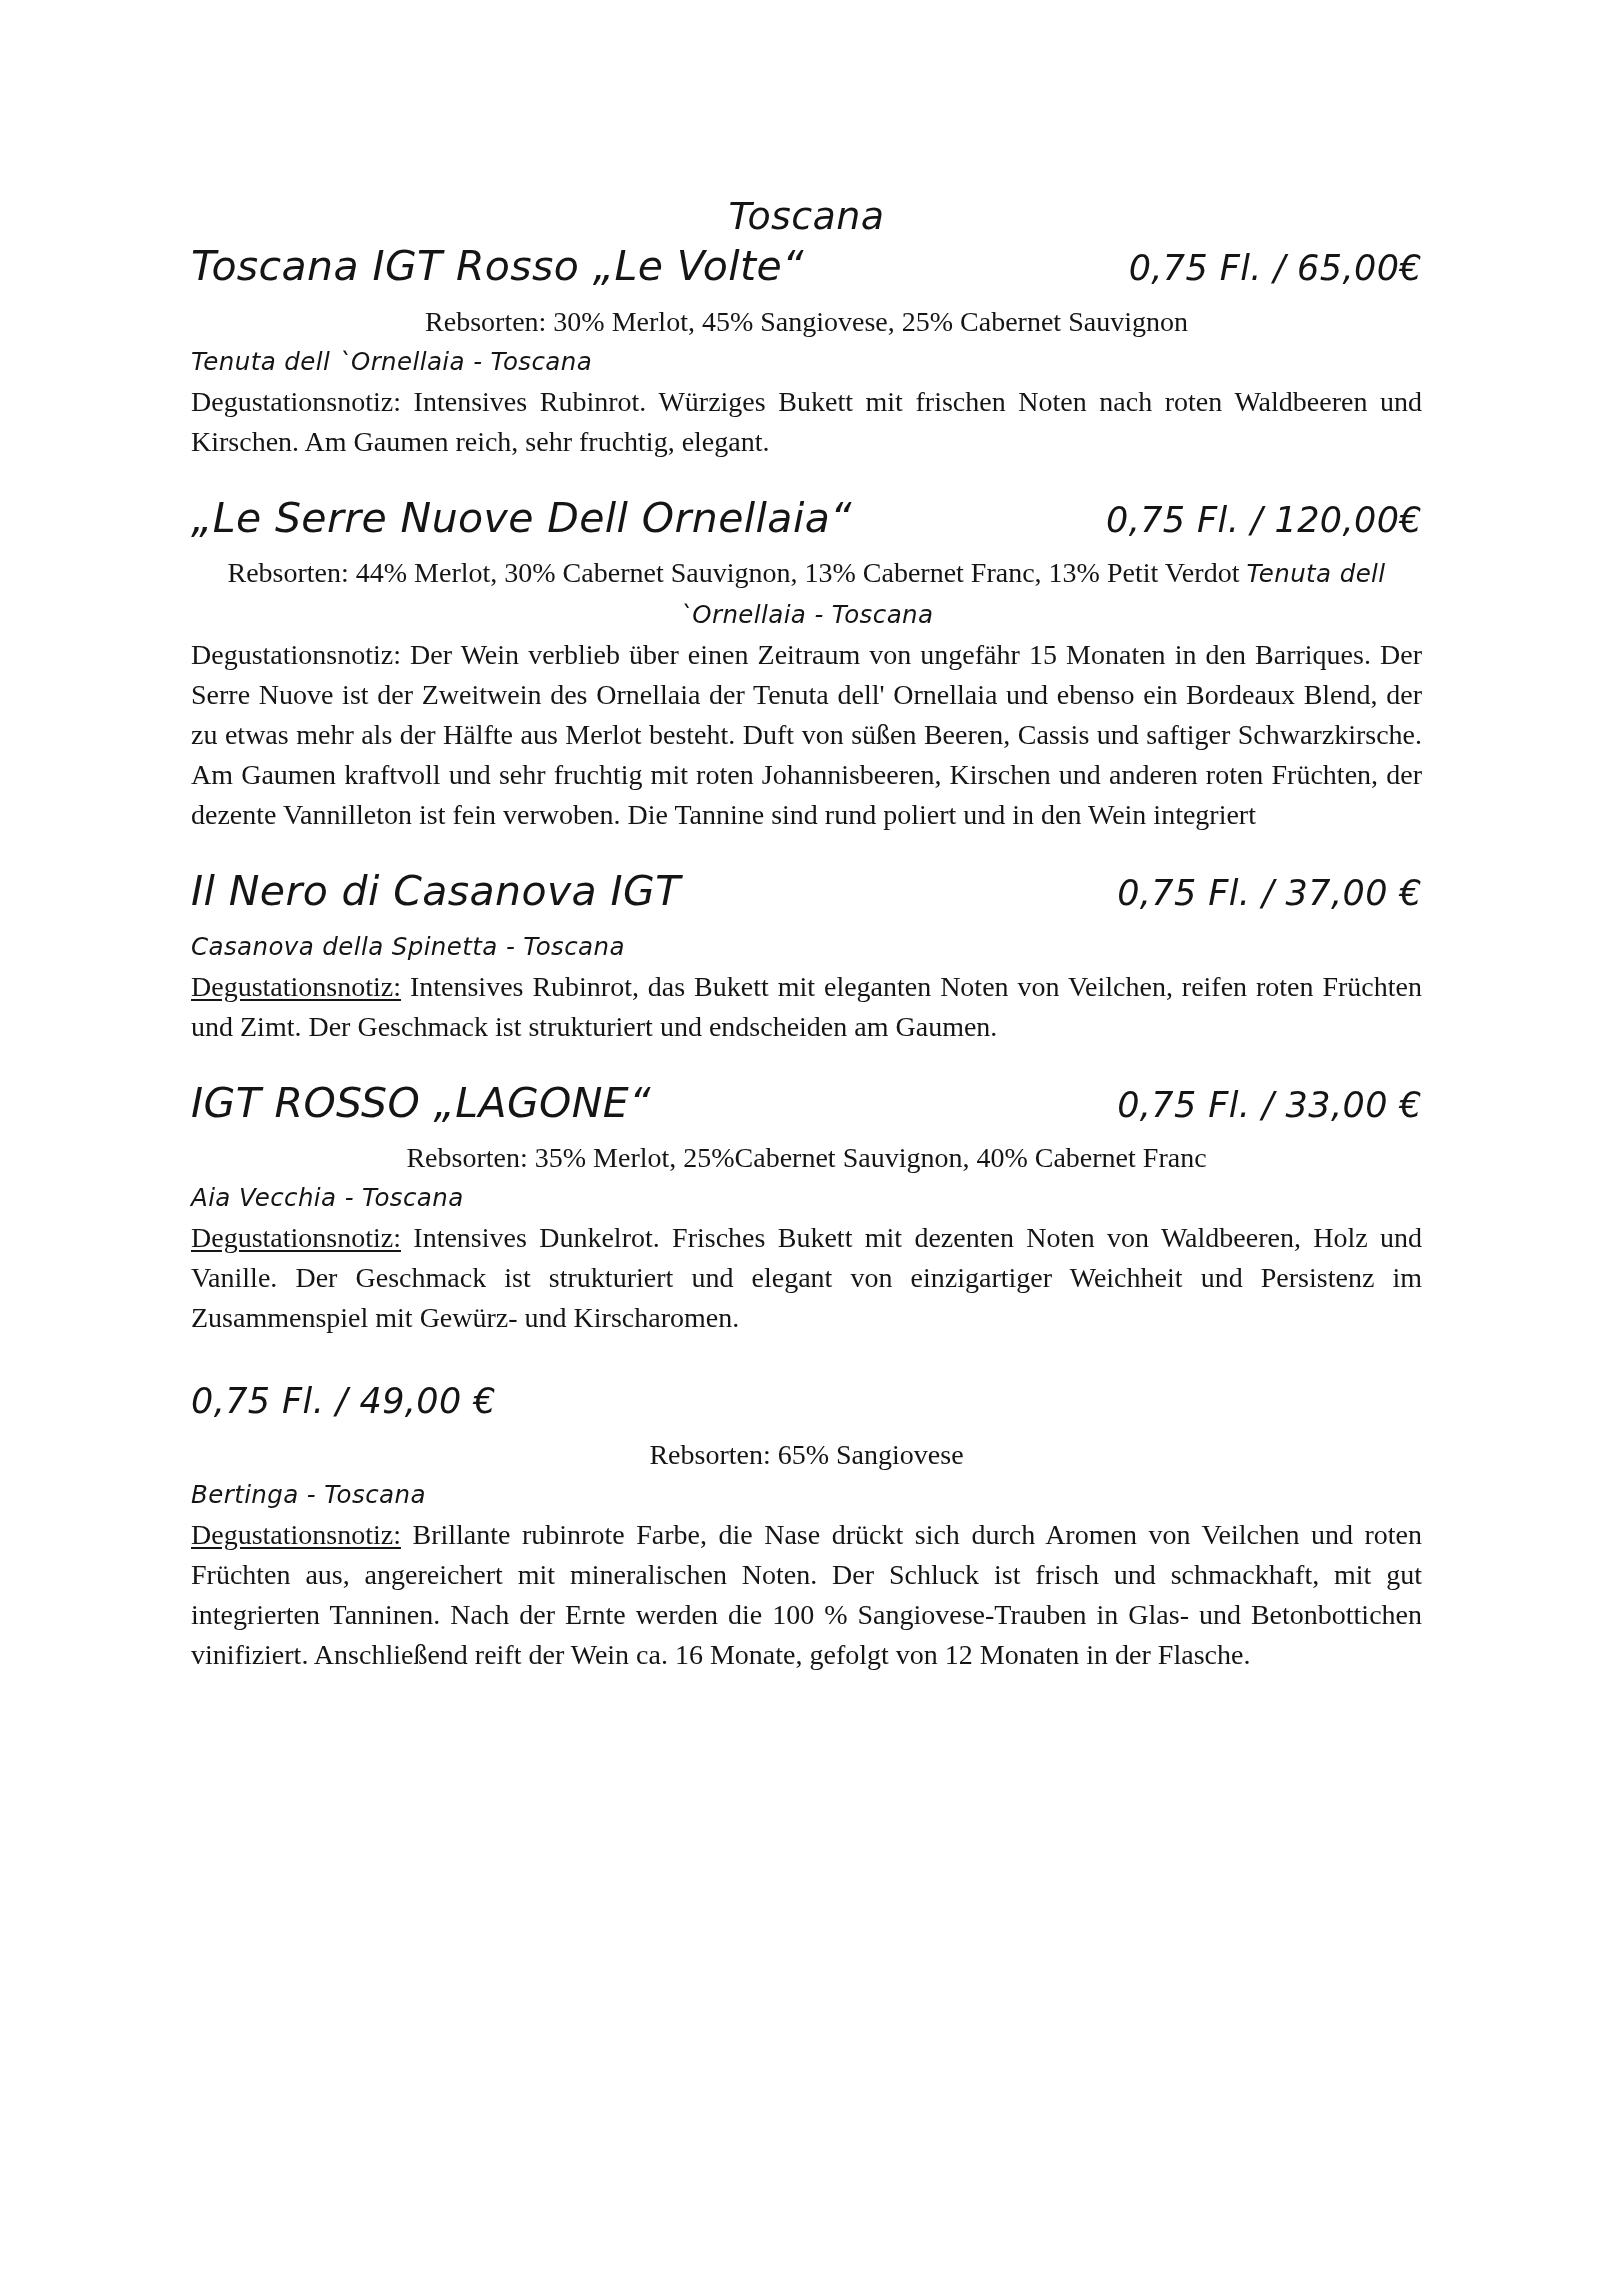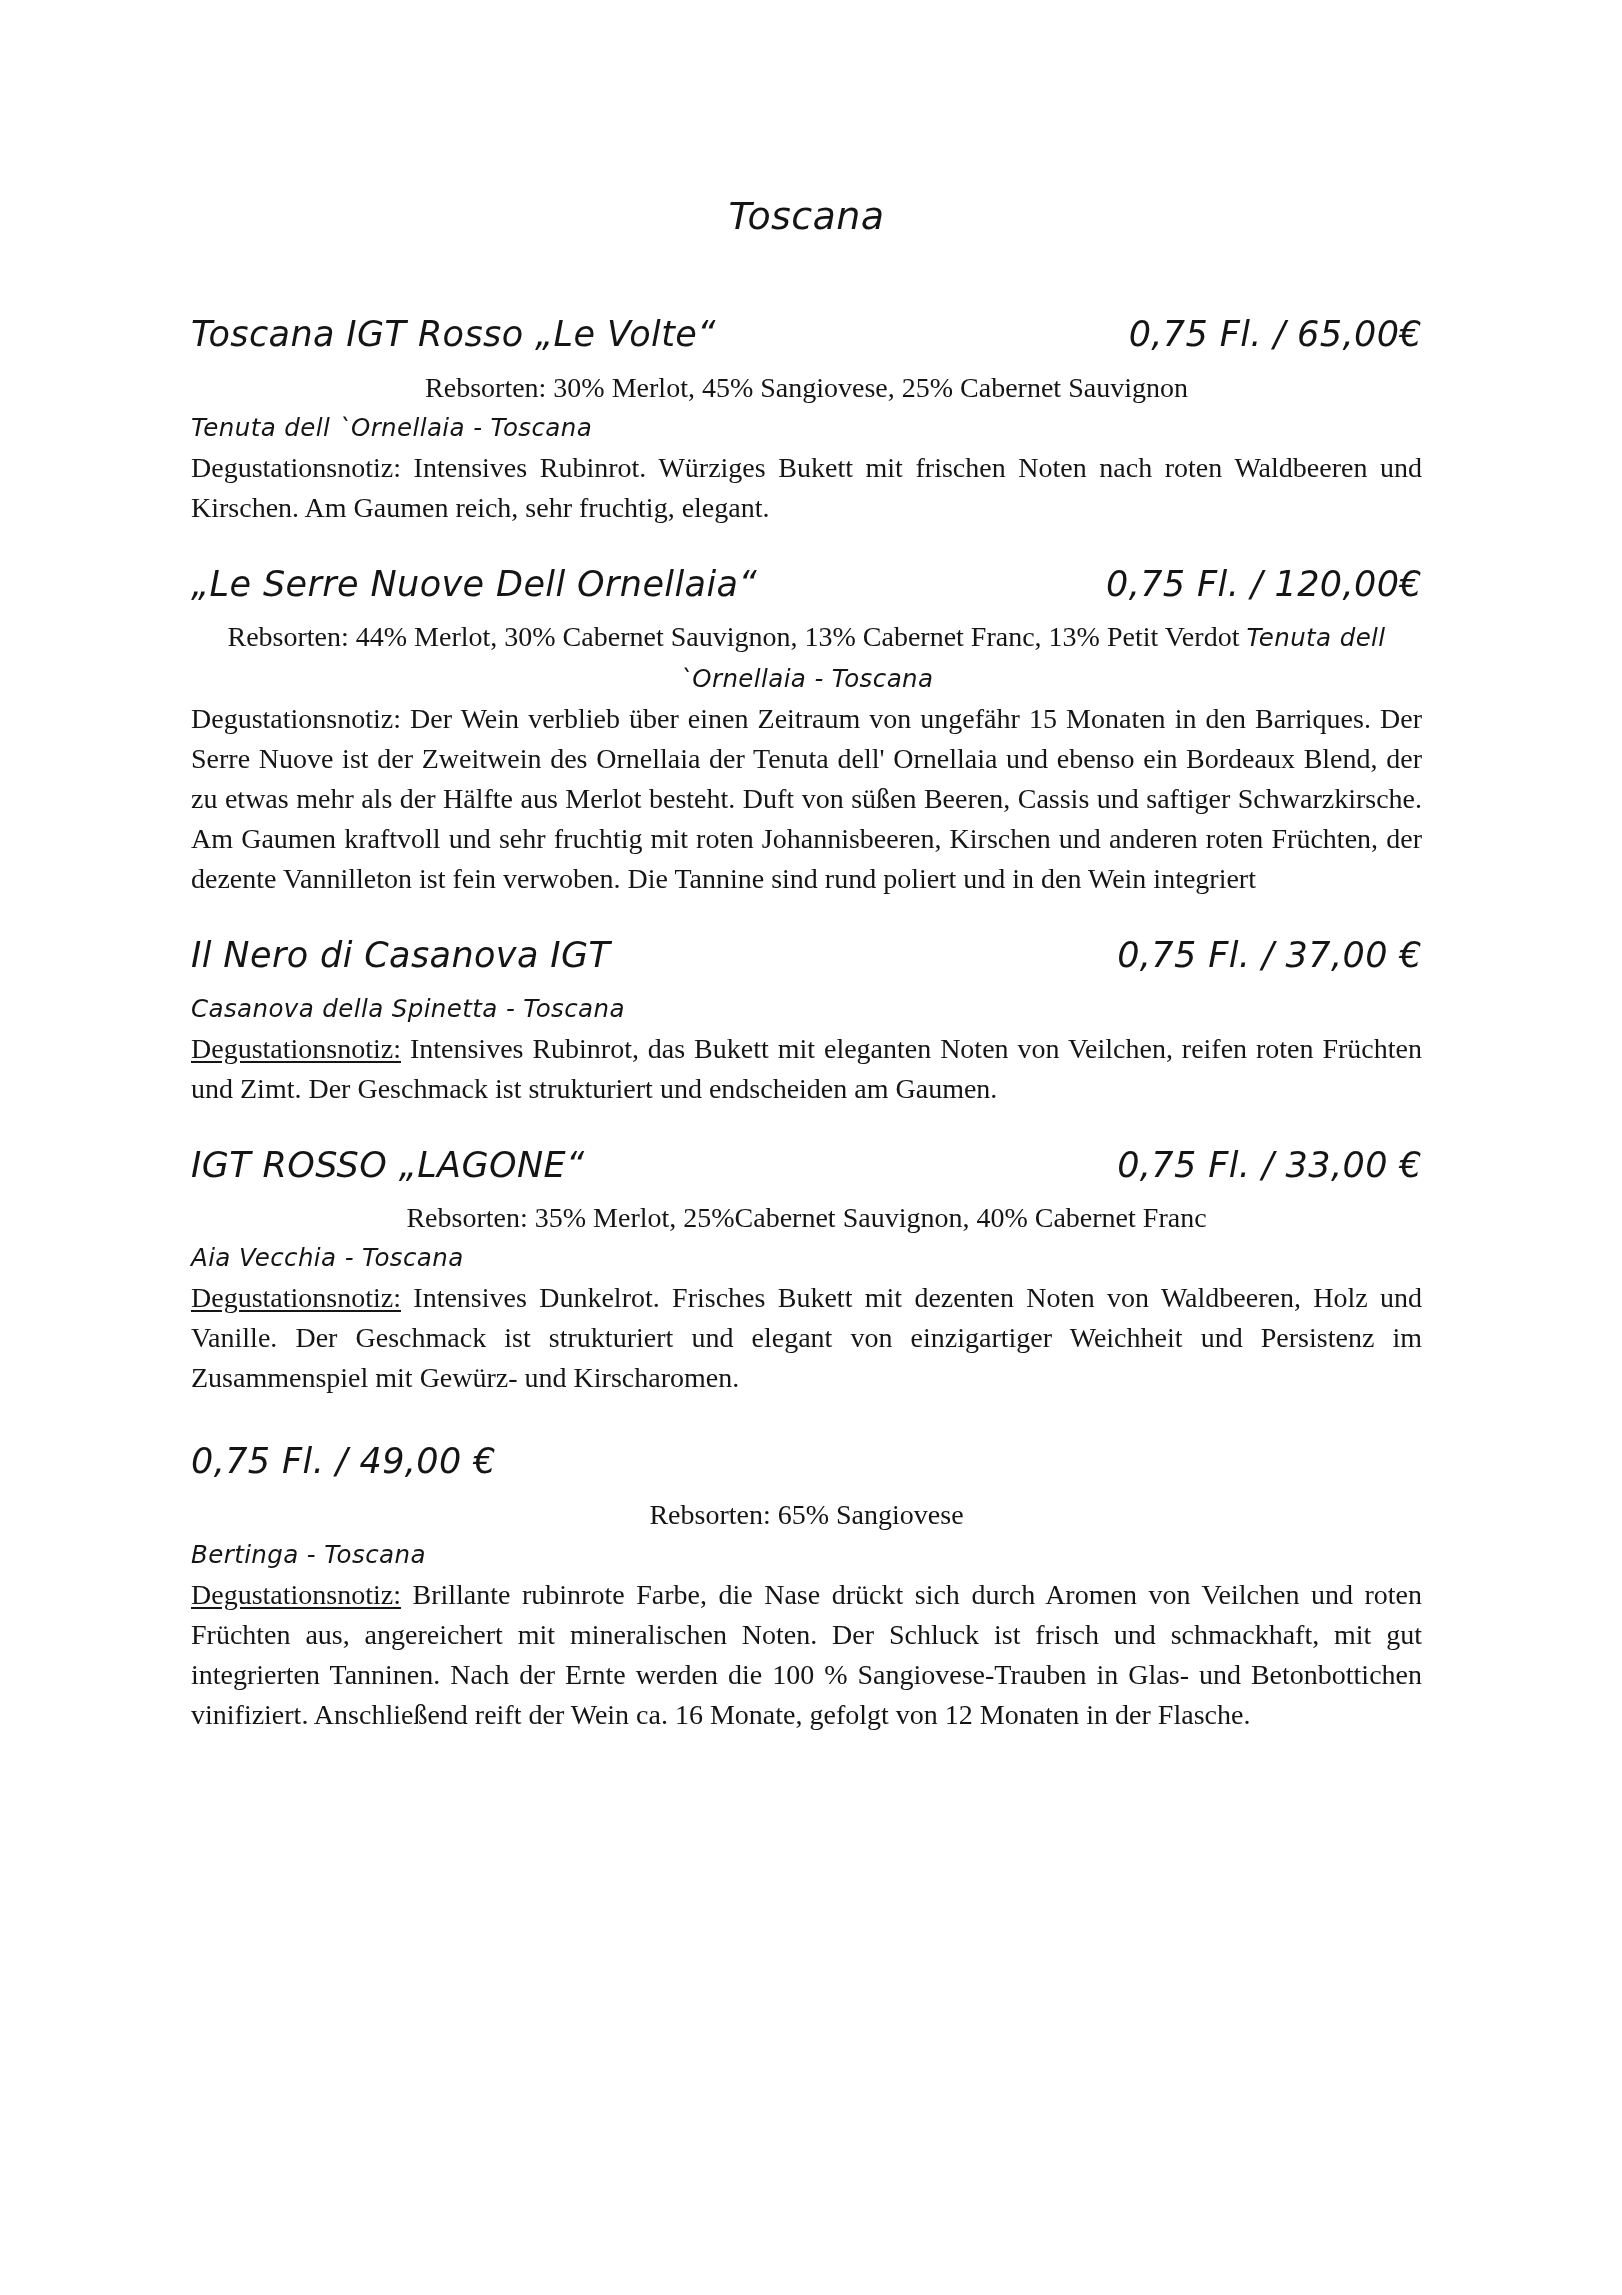--- a/index.html
+++ b/index.html
@@ -21,34 +21,33 @@
   .hand {
     font-family: "DejaVu Sans", sans-serif;
     font-style: italic;
     letter-spacing: 0.4px;
     font-weight: 400;
   }
   .doc-title {
     text-align: center;
     font-size: 38px;
     line-height: 51px;
-    margin-bottom: 68px;
     font-weight: 400;
   }
   .wine { margin-bottom: 32px; }
   .wine.gap-large { margin-top: 39px; }
   .wine-head {
     display: flex;
     justify-content: space-between;
     align-items: baseline;
     margin-bottom: 8.5px;
     gap: 25px;
   }
   .wine-name {
-    font-size: 35px;
+    font-size: 41px;
     line-height: 49px;
     font-weight: 400;
     white-space: nowrap;
     text-align: center;
   }
   .wine-price {
     font-size: 35px;
     line-height: 49px;
     white-space: nowrap;
     flex-shrink: 0;

